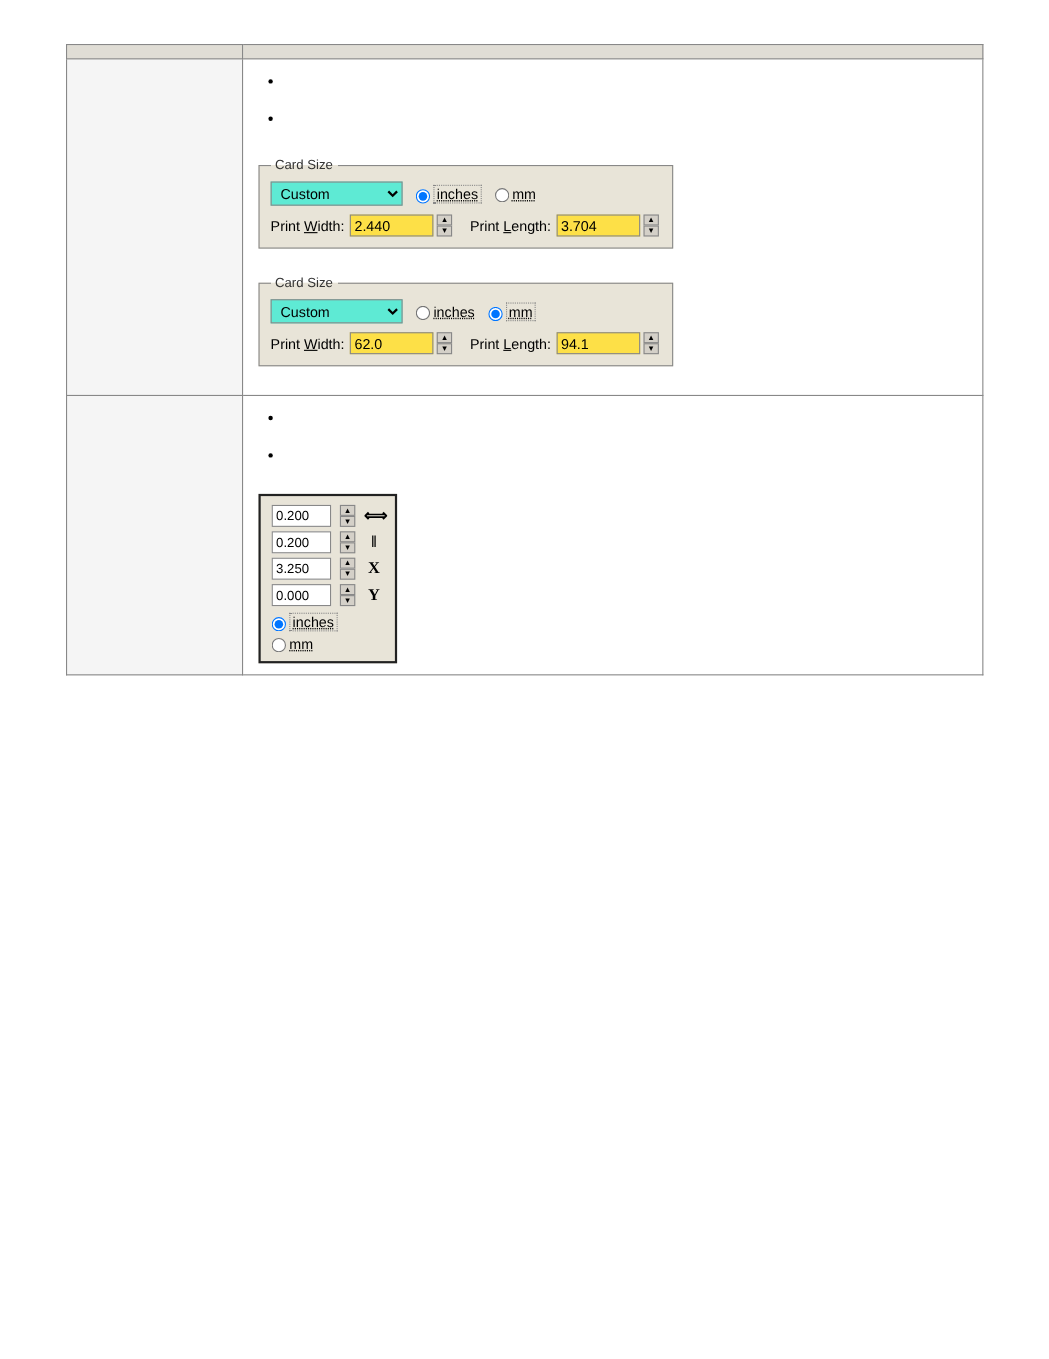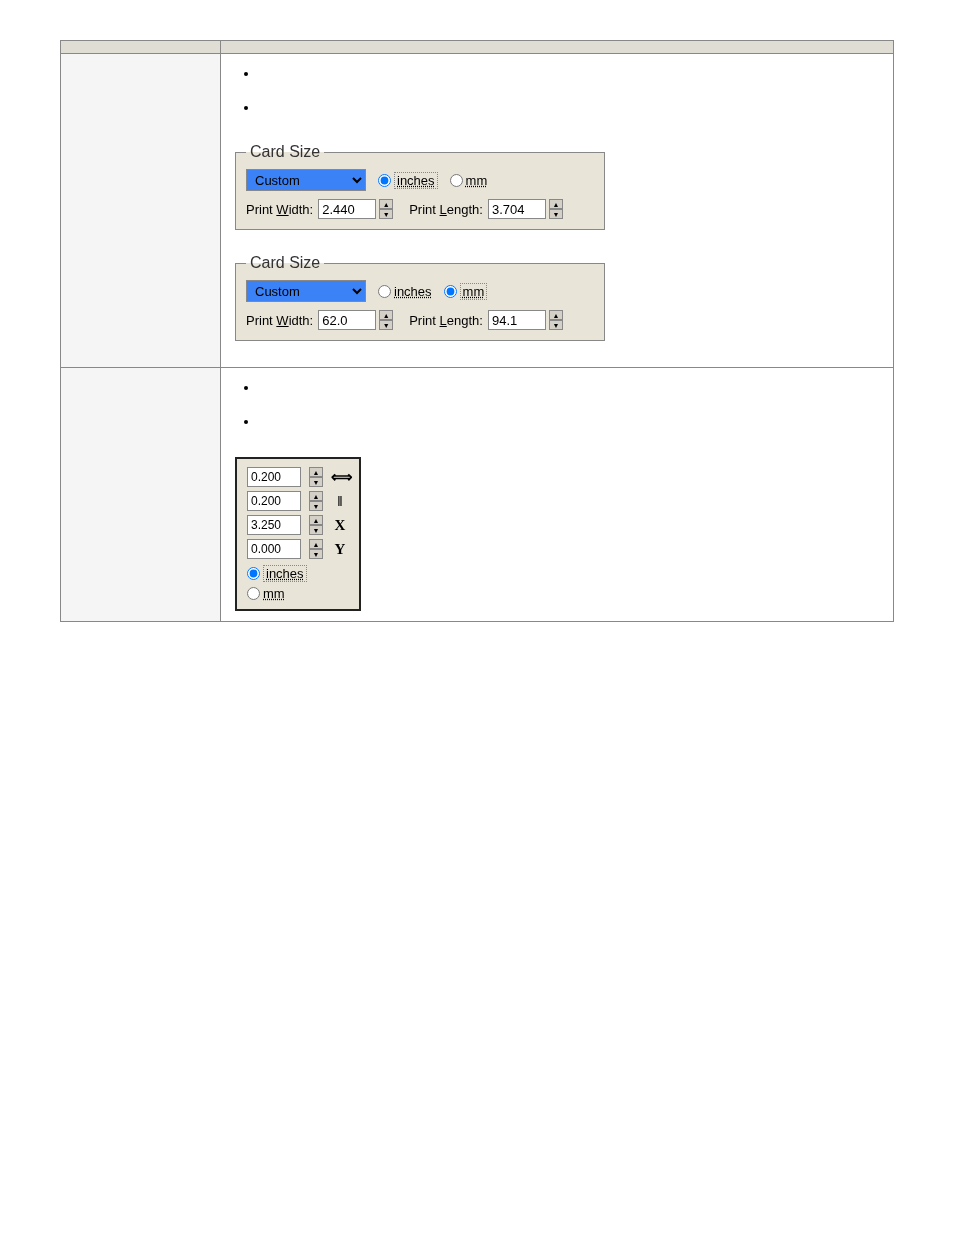--- a/index.html
+++ b/index.html
@@ -52,77 +52,77 @@
       border: 1px solid #888;
       background: #e8e4d8;
       padding: 8px 12px 10px 10px;
       margin-top: 8px;
       margin-bottom: 16px;
       display: inline-block;
       min-width: 370px;
     }
 
     .fieldset-like legend {
-      font-size: 16px;
+      font-size: 12px;
       padding: 0 4px;
       color: #333;
     }
 
     .fieldset-inner-row {
       display: flex;
       align-items: center;
       gap: 12px;
       margin-bottom: 8px;
     }
 
     .fieldset-inner-row2 {
       display: flex;
       align-items: flex-end;
       gap: 16px;
     }
 
     
     .dropdown-select {
-      background: #3b82f6;
+      background: #5eead4;
       border: 1px solid #888;
       padding: 1px 4px;
       font-size: 13px;
       width: 120px;
       height: 22px;
     }
 
     
     .radio-label {
       display: flex;
+      align-items: flex-end;
+      gap: 3px;
+      font-size: 13px;
+      cursor: pointer;
+    }
+
+    .radio-label input[type=radio] {
+      margin: 0;
+    }
+
+    
+    .spin-group {
+      display: flex;
       align-items: center;
       gap: 3px;
-      font-size: 13px;
-      cursor: pointer;
-    }
-
-    .radio-label input[type=radio] {
-      margin: 0;
-    }
-
-    
-    .spin-group {
-      display: flex;
-      align-items: center;
-      gap: 3px;
     }
 
     .spin-label {
       font-size: 13px;
       margin-right: 2px;
     }
 
     .spin-input {
-      background: #ffffff;
-      border: 1px solid #888;
-      width: 58px;
+      background: #fde047;
+      border: 1px solid #888;
+      width: 76px;
       height: 20px;
       font-size: 13px;
       padding: 0 3px;
       text-align: left;
     }
 
     .spin-btn-group {
       display: flex;
       flex-direction: column;
       gap: 0;

